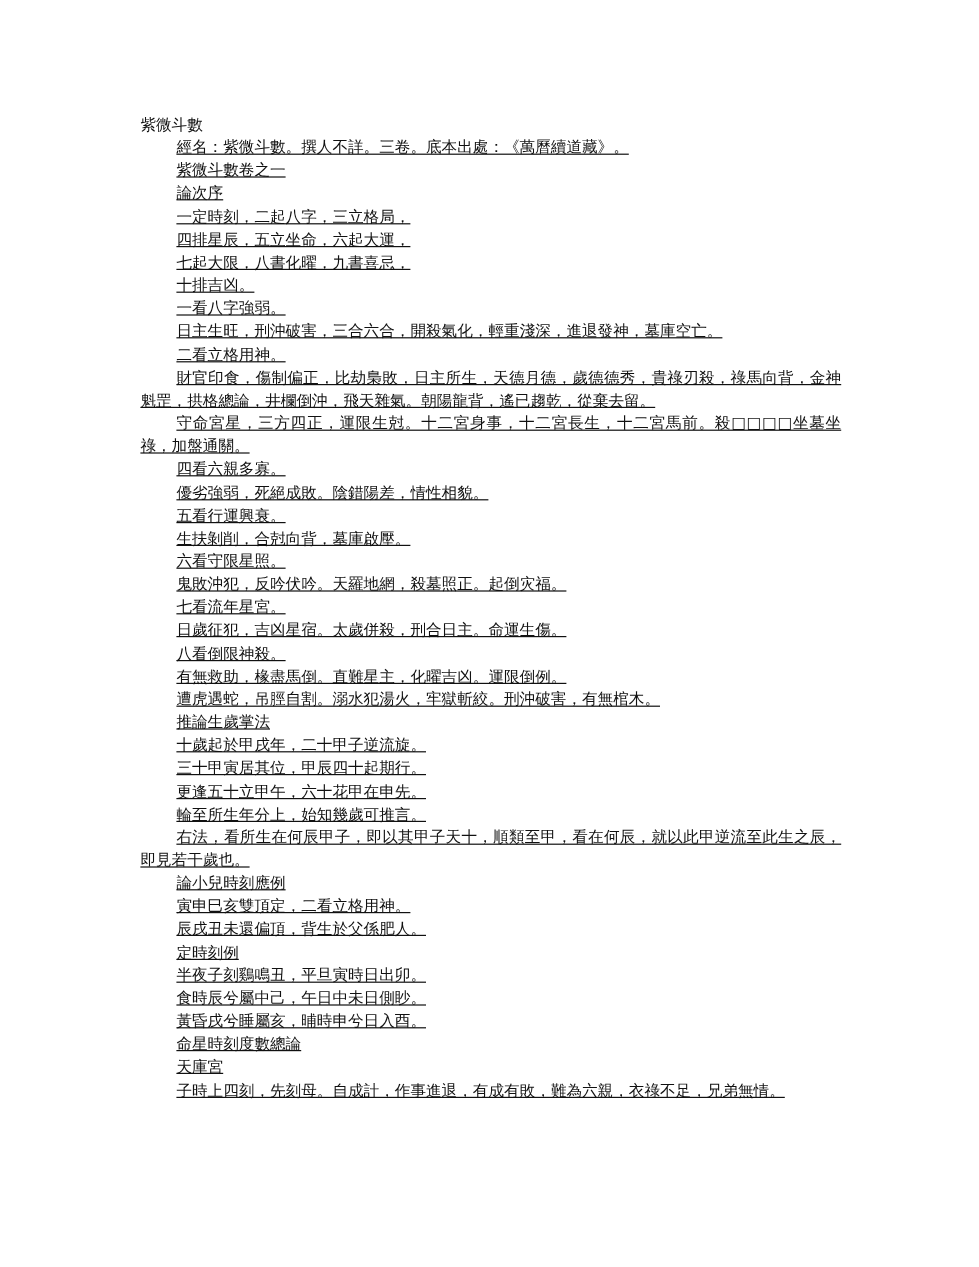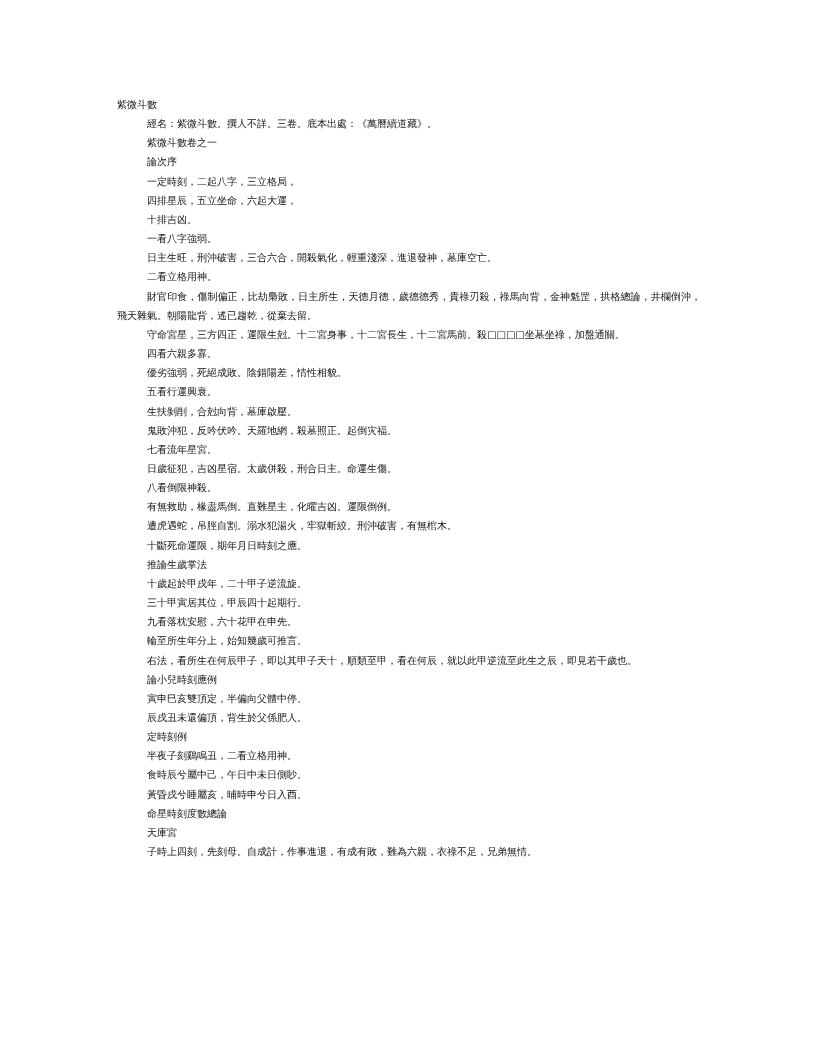--- a/index.html
+++ b/index.html
@@ -13,73 +13,75 @@
       position: relative;
       overflow: hidden;
       font-family: "DejaVu Serif", "Liberation Serif", serif;
       color: #111111;
     }
     .page {
       position: absolute;
       left: 117px;
       top: 95px;
       width: 584px;
-      font-size: 10px;
+      font-size: 13px;
       line-height: 19.15px;
     }
     .line {
       margin: 0;
       padding: 0;
       white-space: normal;
       word-break: break-all;
       text-align: justify;
     }
     .title {
       text-indent: 0;
     }
     .indent {
       text-indent: 30px;
+      text-decoration: underline;
     }
   </style>
 </head>
 <body>
 
 <div class="page">
   <p class="line title">紫微斗數</p>
   <p class="line indent">經名：紫微斗數。撰人不詳。三卷。底本出處：《萬曆續道藏》。</p>
   <p class="line indent">紫微斗數卷之一</p>
   <p class="line indent">論次序</p>
   <p class="line indent">一定時刻，二起八字，三立格局，</p>
   <p class="line indent">四排星辰，五立坐命，六起大運，</p>
+  <p class="line indent">七起大限，八書化曜，九書喜忌，</p>
   <p class="line indent">十排吉凶。</p>
   <p class="line indent">一看八字強弱。</p>
   <p class="line indent">日主生旺，刑沖破害，三合六合，開殺氣化，輕重淺深，進退發神，墓庫空亡。</p>
   <p class="line indent">二看立格用神。</p>
   <p class="line indent">財官印食，傷制偏正，比劫梟敗，日主所生，天德月德，歲德德秀，貴祿刃殺，祿馬向背，金神魁罡，拱格總論，井欄倒沖，飛天雜氣。朝陽龍背，遙已趨乾，從棄去留。</p>
   <p class="line indent">守命宮星，三方四正，運限生尅。十二宮身事，十二宮長生，十二宮馬前。殺□□□□坐墓坐祿，加盤通關。</p>
   <p class="line indent">四看六親多寡。</p>
   <p class="line indent">優劣強弱，死絕成敗。陰錯陽差，情性相貌。</p>
   <p class="line indent">五看行運興衰。</p>
   <p class="line indent">生扶剝削，合尅向背，墓庫啟壓。</p>
+  <p class="line indent">六看守限星照。</p>
   <p class="line indent">鬼敗沖犯，反吟伏吟。天羅地網，殺墓照正。起倒灾福。</p>
   <p class="line indent">七看流年星宮。</p>
   <p class="line indent">日歲征犯，吉凶星宿。太歲併殺，刑合日主。命運生傷。</p>
   <p class="line indent">八看倒限神殺。</p>
   <p class="line indent">有無救助，椽盡馬倒。直難星主，化曜吉凶。運限倒例。</p>
   <p class="line indent">遭虎遇蛇，吊脛自割。溺水犯湯火，牢獄斬絞。刑沖破害，有無棺木。</p>
-  <p class="line indent">十斷死命運限，期年月日時刻之應。</p>
   <p class="line indent">推論生歲掌法</p>
   <p class="line indent">十歲起於甲戌年，二十甲子逆流旋。</p>
   <p class="line indent">三十甲寅居其位，甲辰四十起期行。</p>
-  <p class="line indent">九看落枕安慰，六十花甲在申先。</p>
+  <p class="line indent">更逢五十立甲午，六十花甲在申先。</p>
   <p class="line indent">輪至所生年分上，始知幾歲可推言。</p>
   <p class="line indent">右法，看所生在何辰甲子，即以其甲子天十，順類至甲，看在何辰，就以此甲逆流至此生之辰，即見若干歲也。</p>
   <p class="line indent">論小兒時刻應例</p>
-  <p class="line indent">寅申巳亥雙頂定，半偏向父體中停。</p>
+  <p class="line indent">寅申巳亥雙頂定，二看立格用神。</p>
   <p class="line indent">辰戌丑未還偏頂，背生於父係肥人。</p>
   <p class="line indent">定時刻例</p>
-  <p class="line indent">半夜子刻鷄鳴丑，二看立格用神。</p>
+  <p class="line indent">半夜子刻鷄鳴丑，平旦寅時日出卯。</p>
   <p class="line indent">食時辰兮屬中己，午日中未日側眇。</p>
   <p class="line indent">黃昏戌兮睡屬亥，晡時申兮日入酉。</p>
   <p class="line indent">命星時刻度數總論</p>
   <p class="line indent">天庫宮</p>
   <p class="line indent">子時上四刻，先刻母。自成計，作事進退，有成有敗，難為六親，衣祿不足，兄弟無情。</p>
 </div>
 
 </body></html>

